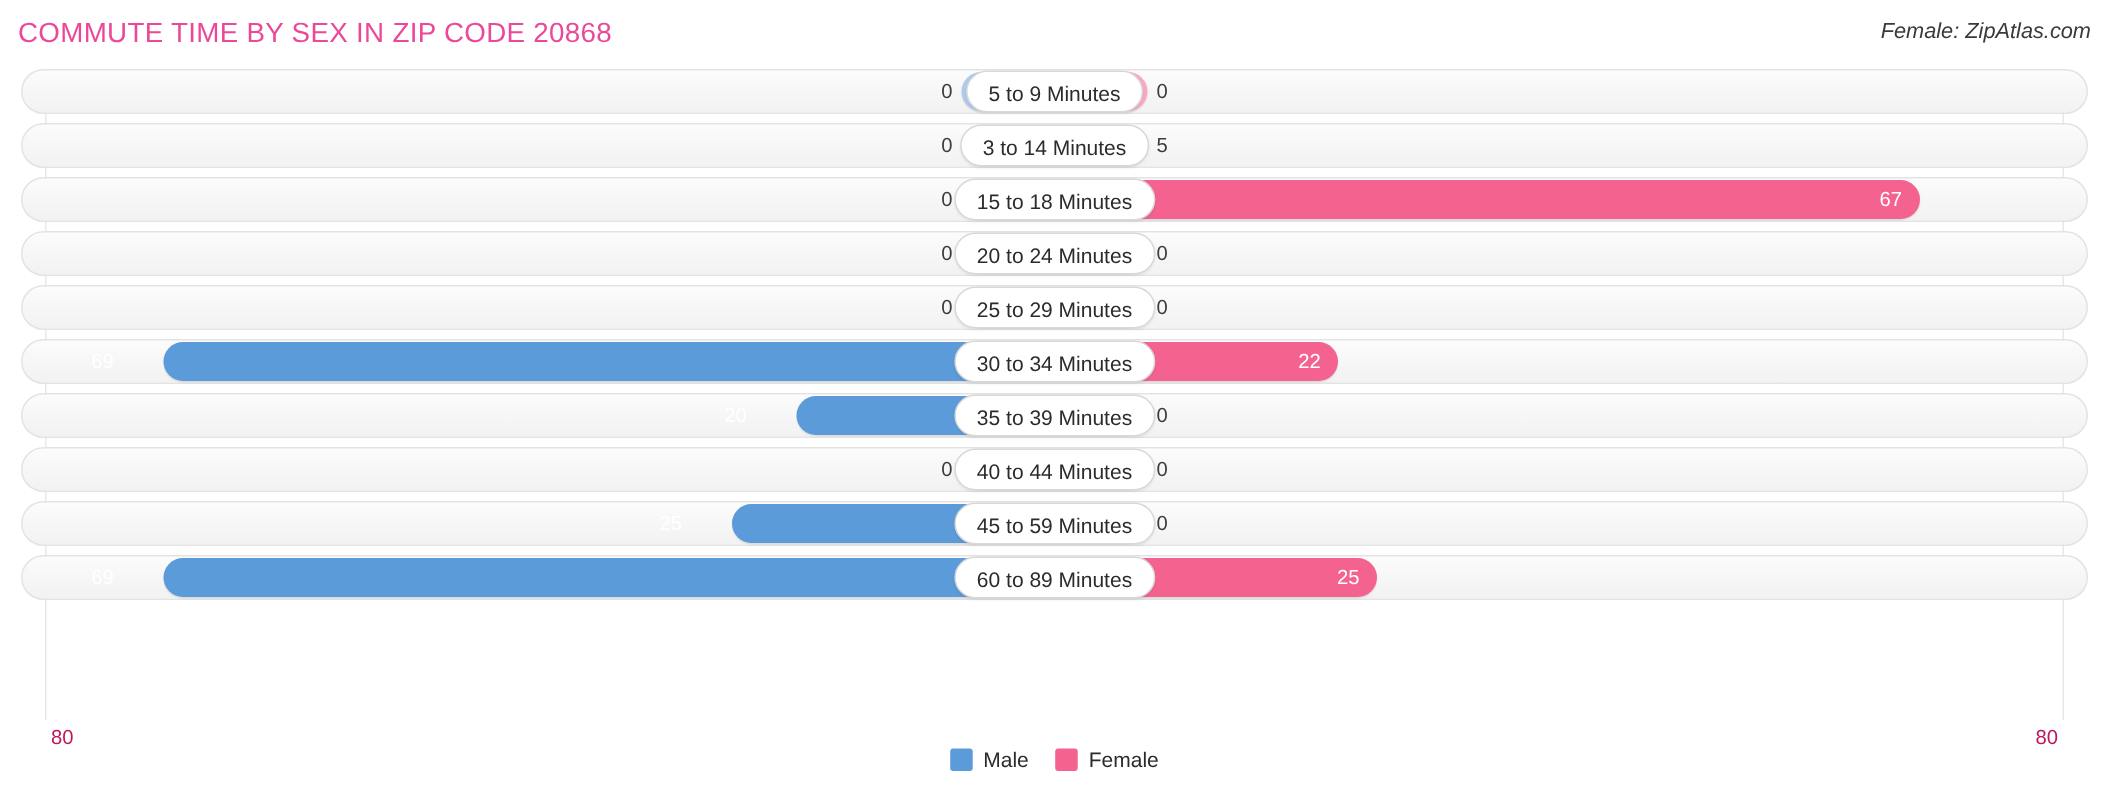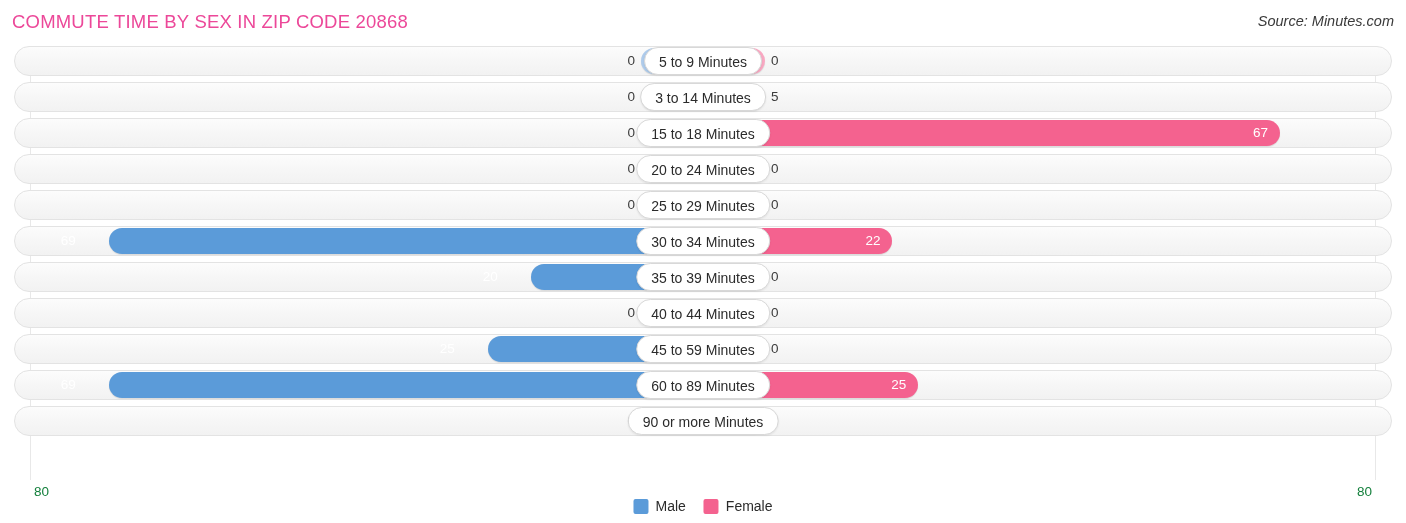--- a/index.html
+++ b/index.html
@@ -159,21 +159,21 @@
 
   
   .footer {
     position: relative;
     height: 38px;
   }
   .axis-label {
     position: absolute;
     top: 4px;
     font-size: 13.5px;
-    color: #15803d;
+    color: #be185d;
   }
   .axis-left  { left: 34px; }
   .axis-right { right: 34px; }
 
   .legend {
     position: absolute;
     left: 50%;
     transform: translateX(-50%);
     top: 2px;
     display: flex;
@@ -197,21 +197,21 @@
   .legend-text {
     font-size: 14px;
     color: #2b2b2b;
   }
 </style>
 </head>
 <body>
 
 <div class="header">
   <div class="chart-title">COMMUTE TIME BY SEX IN ZIP CODE 20868</div>
-  <div class="source">Source: Minutes.com</div>
+  <div class="source">Female: ZipAtlas.com</div>
 </div>
 
 <div class="plot">
   <div class="gridline" style="left:16px;"></div>
   <div class="gridline" style="right:16px;"></div>
   <div class="rows" id="rows">
       <div class="row">
         <div class="track"></div>
         <div class="center">
           <div class="bar bar-male" style="width: 62px;"></div>
@@ -302,30 +302,20 @@
         </div>
       </div>
       <div class="row">
         <div class="track"></div>
         <div class="center">
           <div class="bar bar-male big" style="width: 594.263px;"></div>
           <div class="val val-male-in" style="right: 582.263px; width: 60px;">69</div>
           <div class="bar bar-female big" style="width: 215.312px;"></div>
           <div class="val val-female-in" style="left: 143.312px; width: 60px;">25</div>
           <div class="pill">60 to 89 Minutes</div>
-        </div>
-      </div>
-      <div class="row">
-        <div class="track"></div>
-        <div class="center">
-          <div class="bar bar-male" style="width: 62px;"></div>
-          <div class="val val-male-out" style="right: 68px; width: 60px;">0</div>
-          <div class="bar bar-female" style="width: 62px;"></div>
-          <div class="val val-female-out" style="left: 68px; width: 60px;">0</div>
-          <div class="pill">90 or more Minutes</div>
         </div>
       </div>
     </div>
 </div>
 
 <div class="footer">
   <div class="axis-label axis-left">80</div>
   <div class="axis-label axis-right">80</div>
   <div class="legend">
     <div class="legend-item">

